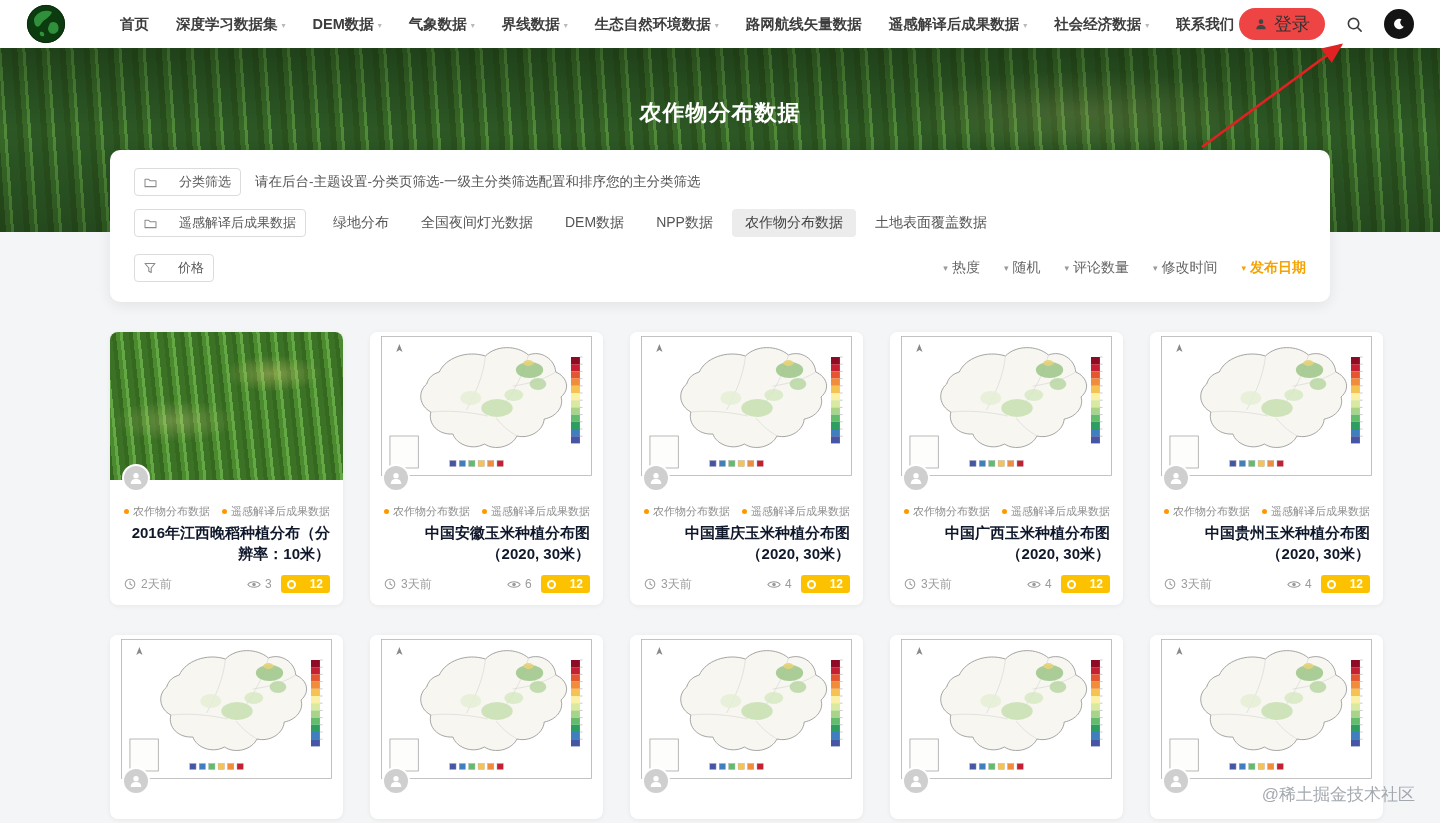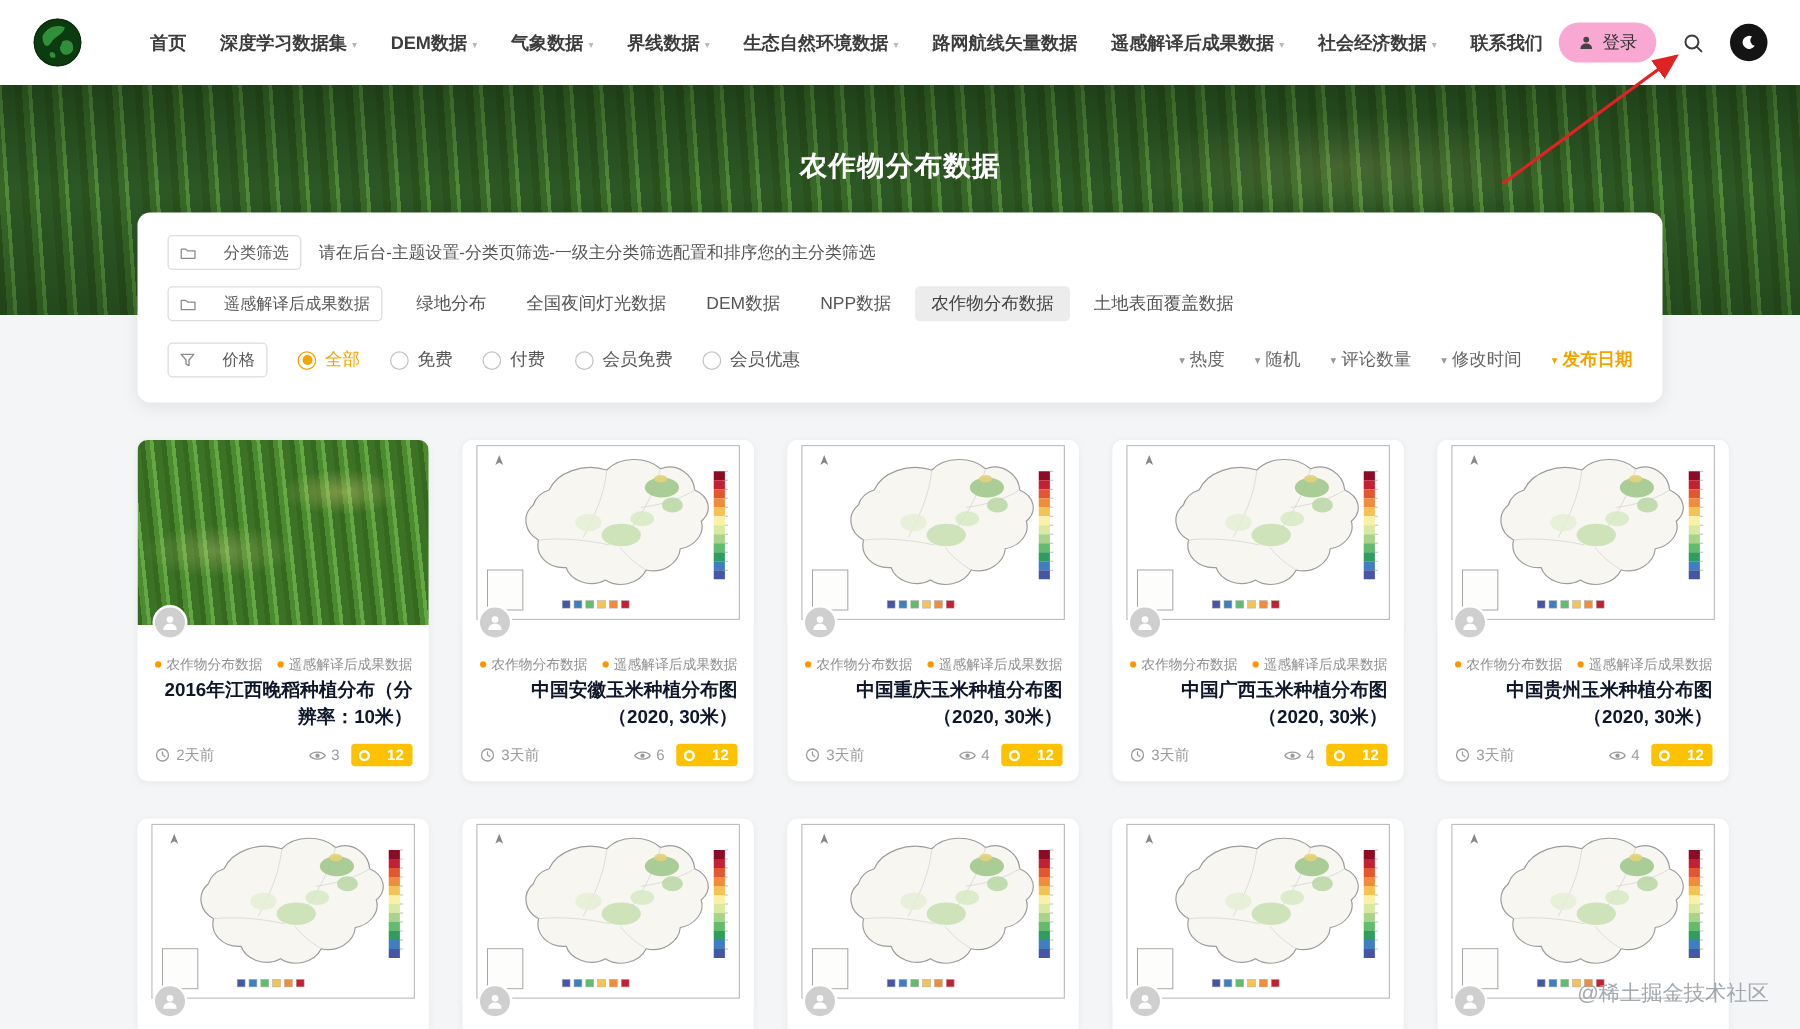--- a/index.html
+++ b/index.html
@@ -5,35 +5,35 @@
   * { margin:0; padding:0; box-sizing:border-box; }
   html,body { width:1440px; height:823px; overflow:hidden; }
   body {
     font-family:"Liberation Sans","DejaVu Sans",sans-serif;
     background:#f4f5f6; position:relative; color:#333;
   }
   .annotation { position:absolute; top:0; left:0; z-index:60; pointer-events:none; }
 
   
   .navbar {
-    height:68px; background:#fff; display:flex; align-items:center;
+    height:48px; background:#fff; display:flex; align-items:center;
     padding:0 26px; position:relative; z-index:5;
   }
   .logo { width:40px; height:40px; margin-right:54px; display:inline-flex; cursor:pointer; }
   .nav-menu { display:flex; align-items:center; gap:27px; flex:1; }
   .nav-item {
     font-size:14.5px; font-weight:700; color:#3d3d3d; text-decoration:none;
     display:inline-flex; align-items:center; gap:4px; cursor:pointer; white-space:nowrap;
   }
   .nav-caret { font-size:8px; color:#b9b9b9; transform:translateY(1px); }
   .nav-right { margin-left:auto; display:flex; align-items:center; gap:18px; }
   .login-pill {
-    background:#f9a8d4; border:none; border-radius:17px; height:32px;
+    background:#ef4444; border:none; border-radius:17px; height:32px;
     padding:0 15px; display:inline-flex; align-items:center; gap:6px;
-    font-size:14px; color:#333; cursor:pointer; font-family:inherit;
+    font-size:18px; color:#333; cursor:pointer; font-family:inherit;
   }
   .search-btn { display:inline-flex; cursor:pointer; padding:3px; }
   .theme-toggle {
     width:30px; height:30px; border-radius:50%; background:#141414;
     display:inline-flex; align-items:center; justify-content:center; cursor:pointer;
   }
 
   
   .hero {
     height:184px; position:relative; z-index:1;
@@ -250,42 +250,20 @@
     </div>
     <div class="filter-row row3">
       <span class="pill">
         <span style="display:inline-flex">
           <svg viewBox="0 0 12 12" width="12" height="12">
               <path d="M1 1.5 H11 L7.2 6 V10.5 L4.8 9.2 V6 Z" fill="none" stroke="#8a8a8a" stroke-width="1.1" stroke-linejoin="round"></path>
             </svg>
         </span>
         <span>价格</span>
       </span>
-      <div class="price-options">
-          <span class="price-opt sel">
-            <span class="radio"></span>
-            <span class="opt-label">全部</span>
-          </span>
-          <span class="price-opt">
-            <span class="radio"></span>
-            <span class="opt-label">免费</span>
-          </span>
-          <span class="price-opt">
-            <span class="radio"></span>
-            <span class="opt-label">付费</span>
-          </span>
-          <span class="price-opt">
-            <span class="radio"></span>
-            <span class="opt-label">会员免费</span>
-          </span>
-          <span class="price-opt">
-            <span class="radio"></span>
-            <span class="opt-label">会员优惠</span>
-          </span>
-        </div>
       <div class="sort-list">
           <span class="sort-item">
             <span class="sort-caret">▾</span>
             <span>热度</span>
           </span>
           <span class="sort-item">
             <span class="sort-caret">▾</span>
             <span>随机</span>
           </span>
           <span class="sort-item">

